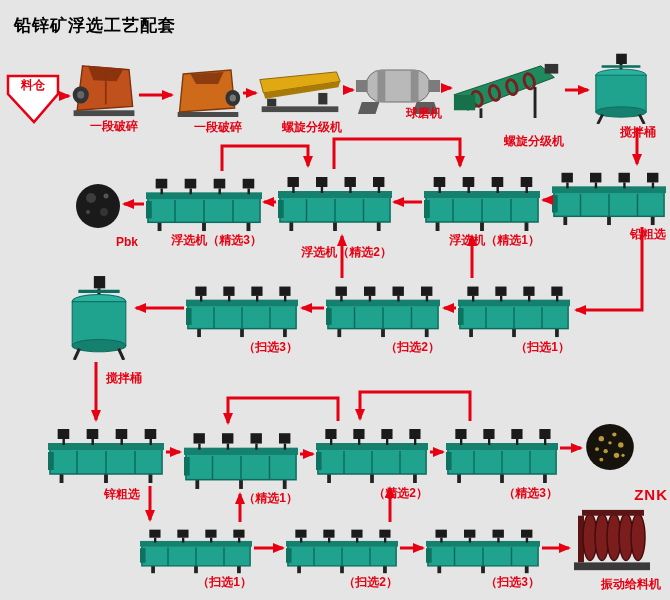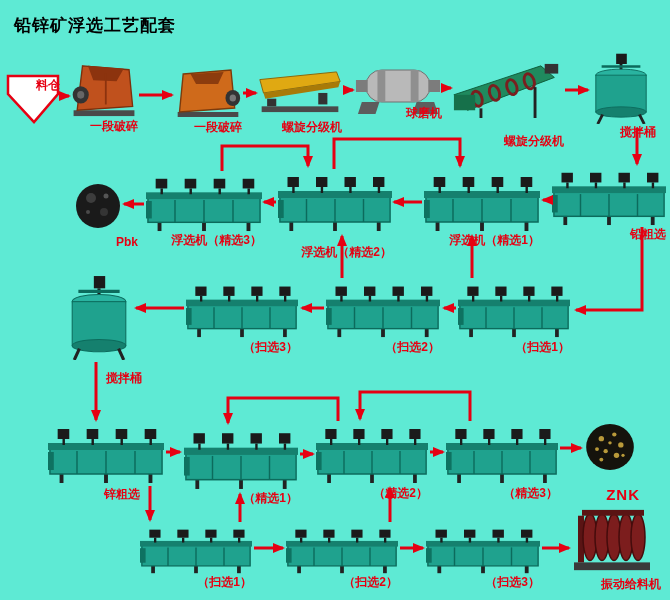--- a/index.html
+++ b/index.html
@@ -1,25 +1,25 @@
 <!DOCTYPE html>
 <html><head>
 <meta charset="utf-8">
 <style>
   html,body{margin:0;padding:0;background:#fff;}
-  .canvas{position:relative;width:670px;height:600px;background:#5eead4;overflow:hidden;
+  .canvas{position:relative;width:670px;height:600px;background:#e5e5e5;overflow:hidden;
           font-family:"Liberation Sans","DejaVu Sans",sans-serif;}
   .title{position:absolute;left:14px;top:14px;font-size:17px;font-weight:bold;color:#000;letter-spacing:1px;z-index:4;}
   .note{position:absolute;left:186px;top:29px;font-size:12px;font-weight:bold;color:#e60012;z-index:4;}
   .node{position:absolute;z-index:2;}
   .node svg{width:100%;height:100%;display:block;}
   .lbl{position:absolute;font-size:12px;font-weight:bold;color:#e60012;text-align:right;
        line-height:1.15;white-space:nowrap;z-index:4;}
   .lbl-big{font-size:15px;letter-spacing:1px;}
-  .silo-lbl{position:absolute;left:0;top:3px;width:100%;text-align:right;font-size:12px;
+  .silo-lbl{position:absolute;left:0;top:3px;width:100%;text-align:center;font-size:12px;
             font-weight:bold;color:#e60012;z-index:4;}
   #arrows{position:absolute;left:0;top:0;z-index:3;pointer-events:none;}
 </style>
 </head>
 <body>
 
 <svg width="0" height="0" style="position:absolute" aria-hidden="true">
   <defs>
     <symbol id="sym-flot" viewBox="0 0 120 62" preserveAspectRatio="none">
       <rect x="12" y="50" width="4" height="11" fill="#222"></rect>
@@ -274,21 +274,21 @@
         <use href="#sym-flot"></use>
       </svg>
   </div>
   <div class="lbl" style="left:446px;top:487px;width:112px">（精选3）</div>
 
   <div class="node" style="left:584px;top:422px;width:52px;height:50px">
     <svg viewBox="0 0 48 48" preserveAspectRatio="none">
         <use href="#sym-ore-gold"></use>
       </svg>
   </div>
-  <div class="lbl lbl-big" style="left:580px;top:486px;width:60px">ZNK</div>
+  <div class="lbl lbl-big" style="left:608px;top:486px;width:60px">ZNK</div>
 
   <div class="node" style="left:140px;top:524px;width:112px;height:50px">
     <svg viewBox="0 0 120 62" preserveAspectRatio="none">
         <use href="#sym-flot"></use>
       </svg>
   </div>
   <div class="lbl" style="left:140px;top:576px;width:112px">（扫选1）</div>
 
   <div class="node" style="left:286px;top:524px;width:112px;height:50px">
     <svg viewBox="0 0 120 62" preserveAspectRatio="none">

